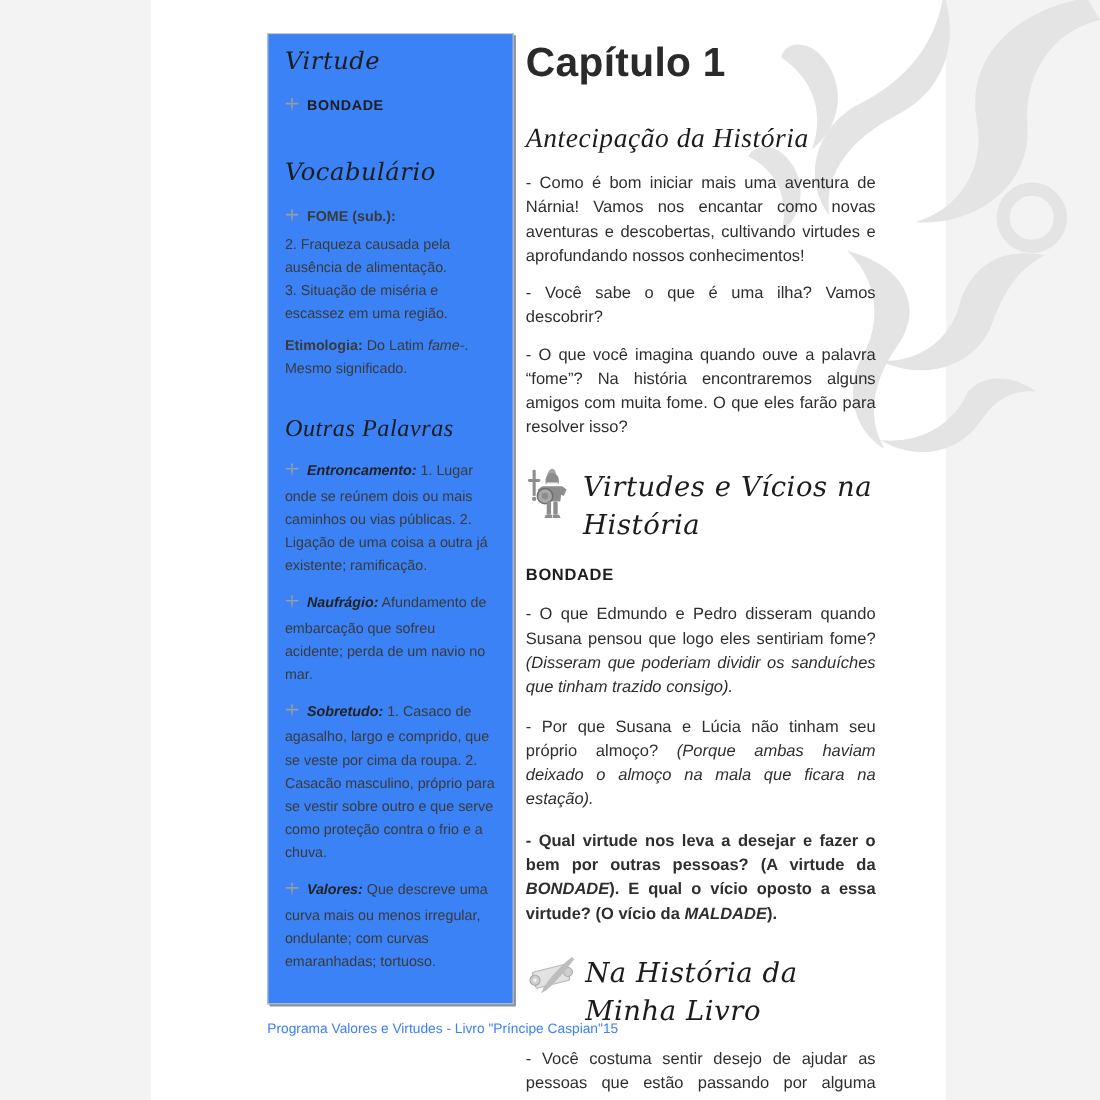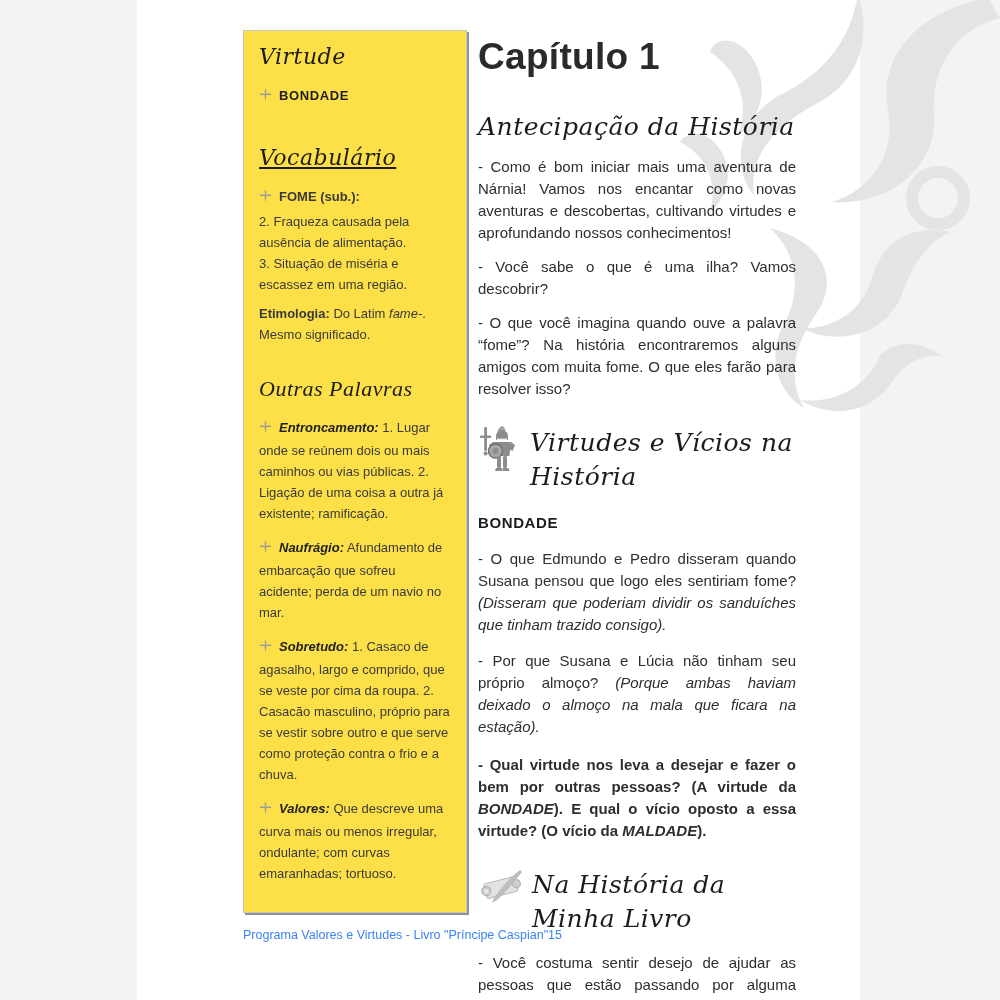--- a/index.html
+++ b/index.html
@@ -4,40 +4,40 @@
 <style>
   html,body{margin:0;padding:0;}
   body{background:#e9e9e9;font-family:"Liberation Sans","DejaVu Sans",sans-serif;}
   .canvas{position:relative;width:1000px;height:1000px;background:#f3f3f3;overflow:hidden;margin:0 auto;}
   .sheet{position:absolute;left:137px;top:0;width:723px;height:1000px;background:#ffffff;}
   .ornament{position:absolute;top:-8px;right:-140px;z-index:0;pointer-events:none;}
   .content{position:relative;z-index:1;display:flex;align-items:flex-start;}
 
   
   .sidebar{box-sizing:border-box;margin:30px 0 0 106px;width:224px;height:883px;overflow:hidden;
-           background:#fde047;border:1px solid #c6c6c6;box-shadow:2px 2px 0 rgba(110,110,110,.75);
+           background:#3b82f6;border:1px solid #c6c6c6;box-shadow:2px 2px 0 rgba(110,110,110,.75);
            padding:12px 15px 16px;color:#3a3a3a;font-size:13px;line-height:21px;}
   .script{font-family:"DejaVu Serif","Liberation Serif",serif;font-style:italic;font-weight:500;color:#1c1c1c;}
   .side-script{font-size:22px;line-height:28px;margin:0 0 14px;letter-spacing:.5px;}
-  .side-script.mt1{margin-top:36px;text-decoration:underline;}
+  .side-script.mt1{margin-top:36px;}
   .side-script.mt2{margin-top:30px;font-family:Liberation Serif, serif;}
   .side-item{margin:0 0 2px;}
   .side-item .caps{font-weight:bold;letter-spacing:.6px;color:#1d1d1d;}
   .bullet{display:inline-block;vertical-align:-2px;margin-right:7px;}
   .def{margin:0;}
   .ety{margin:8px 0 0;}
   .entry{margin:13px 0 0;}
   .entry:first-of-type{margin-top:14px;}
   .entry b{color:#222;font-style:italic;}
 
   
   .maincol{width:318px;margin-left:11px;color:#2e2e2e;}
   .chapter{font-size:37px;font-weight:700;letter-spacing:.3px;color:#2a2a2a;margin:34px 0 0;line-height:46px;}
   .main-script{font-size:25px;line-height:34px;letter-spacing:.5px;margin:0;}
-  .h-ant{margin:30px 0 4px;}
+  .h-ant{margin:30px 0 4px;font-family:Liberation Serif, serif;}
   .maincol p{font-size:15px;line-height:22px;text-align:justify;margin:12px 0 0;}
   .sec-head{display:flex;margin:26px 0 0;}
   .sec-head .sec-icon{flex:0 0 auto;margin-right:8px;}
   .sec-head h2{margin:0 0 2px;}
   .virtue-label{font-weight:bold;letter-spacing:.6px;color:#1d1d1d;margin-top:16px !important;text-align:left !important;}
   .qa{margin-top:14px !important;}
   .bold-q{font-weight:bold;margin-top:16px !important;}
 
   
   .footer{position:absolute;left:106px;top:928px;width:553px;display:flex;justify-content:flex-start;

